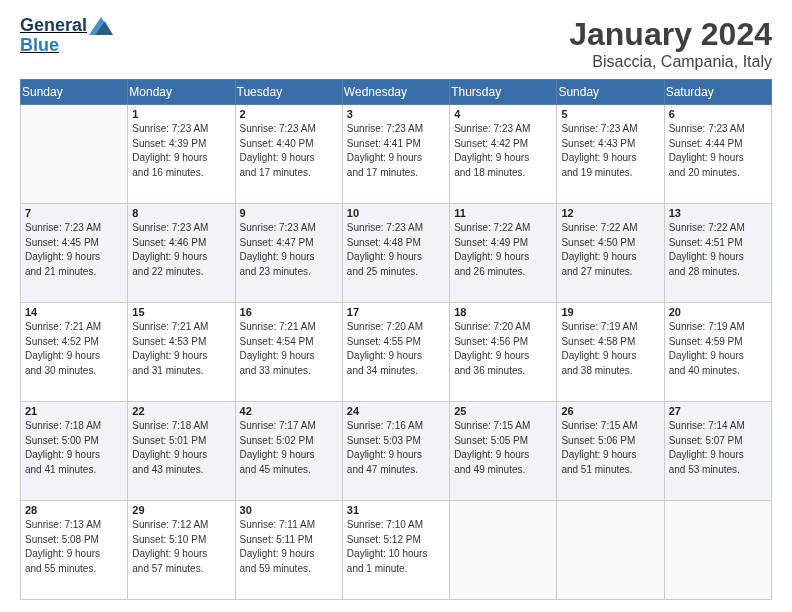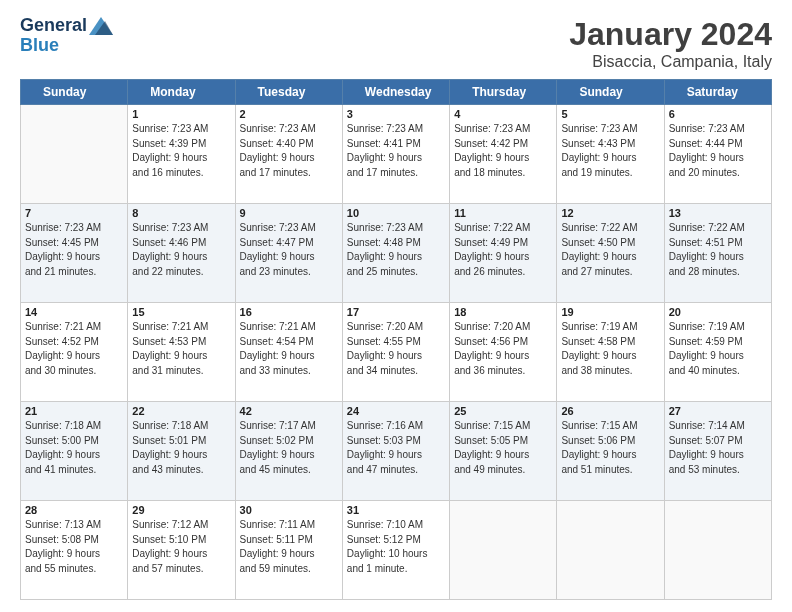--- a/index.html
+++ b/index.html
@@ -20,20 +20,21 @@
     .header {
       display: flex;
       justify-content: space-between;
       align-items: flex-start;
       margin-bottom: 8px;
     }
     .logo {
       display: flex;
       flex-direction: column;
       align-items: flex-start;
+      text-decoration: underline;
     }
     .logo-text {
       font-size: 18px;
       font-weight: bold;
       color: #1a3a5c;
       line-height: 1.1;
     }
     .logo-blue {
       color: #2a7fba;
     }
@@ -62,22 +63,22 @@
       flex: 1;
       border: 1px solid #ccc;
       border-collapse: collapse;
       width: 100%;
       table-layout: fixed;
     }
     .calendar th {
       background-color: #3a6ea8;
       color: #fff;
       font-size: 12px;
-      font-weight: bold;
-      padding: 5px 22px;
+      font-weight: normal;
+      padding: 5px 1px;
       text-align: left;
       border: 1px solid #5580aa;
     }
     .calendar td {
       border: 1px solid #ccc;
       vertical-align: top;
       padding: 3px 4px;
       font-size: 9.5px;
       color: #222;
       height: 78px;

